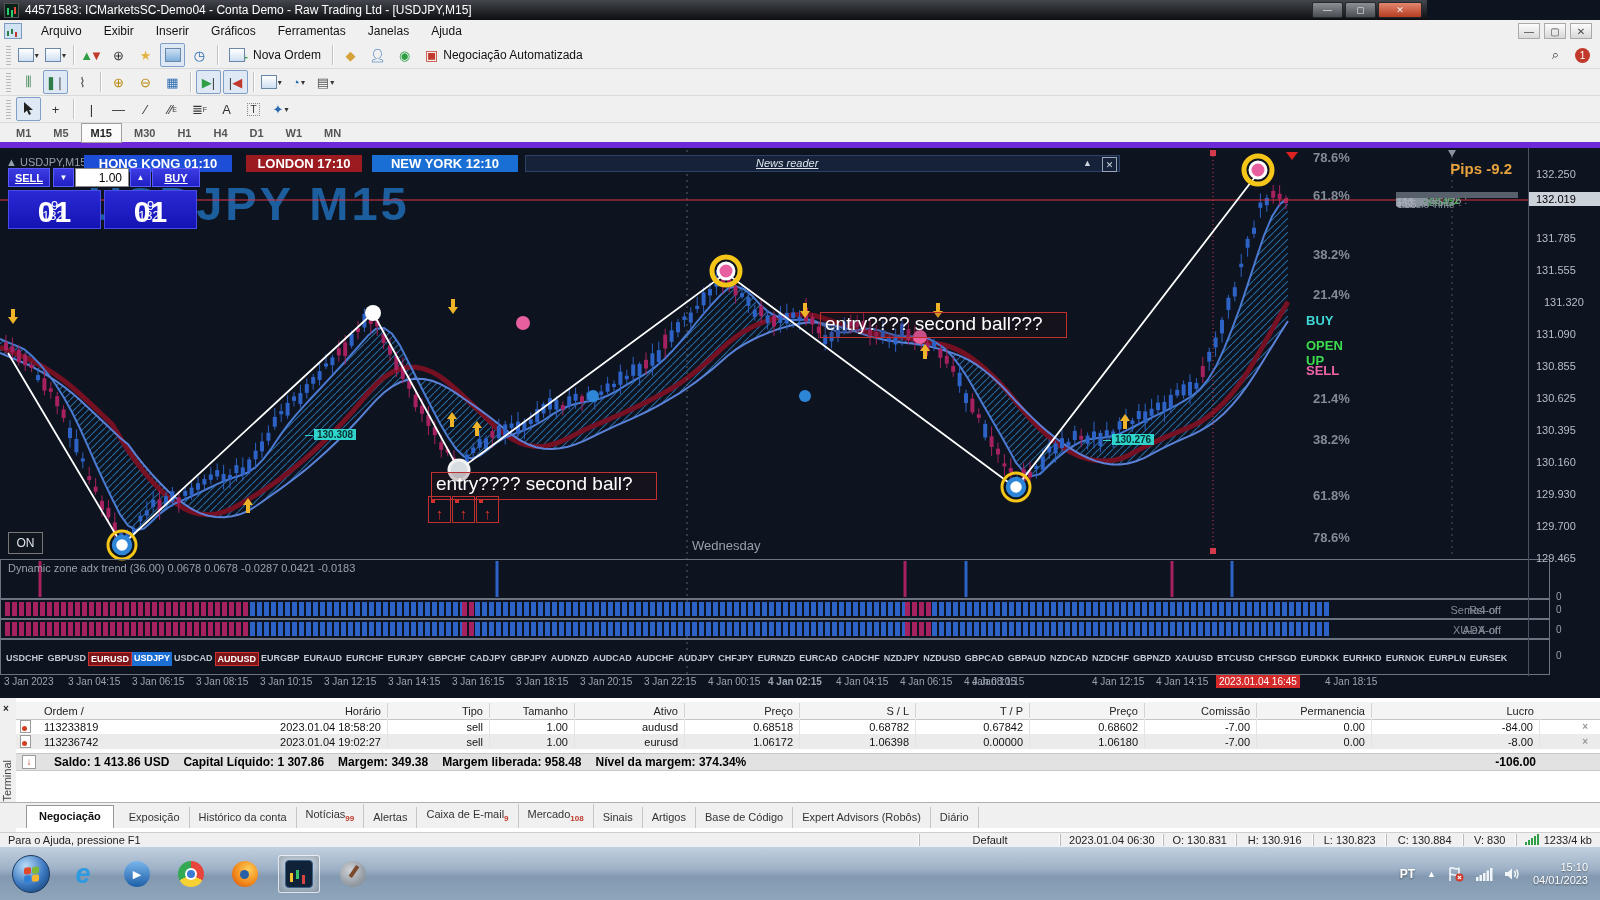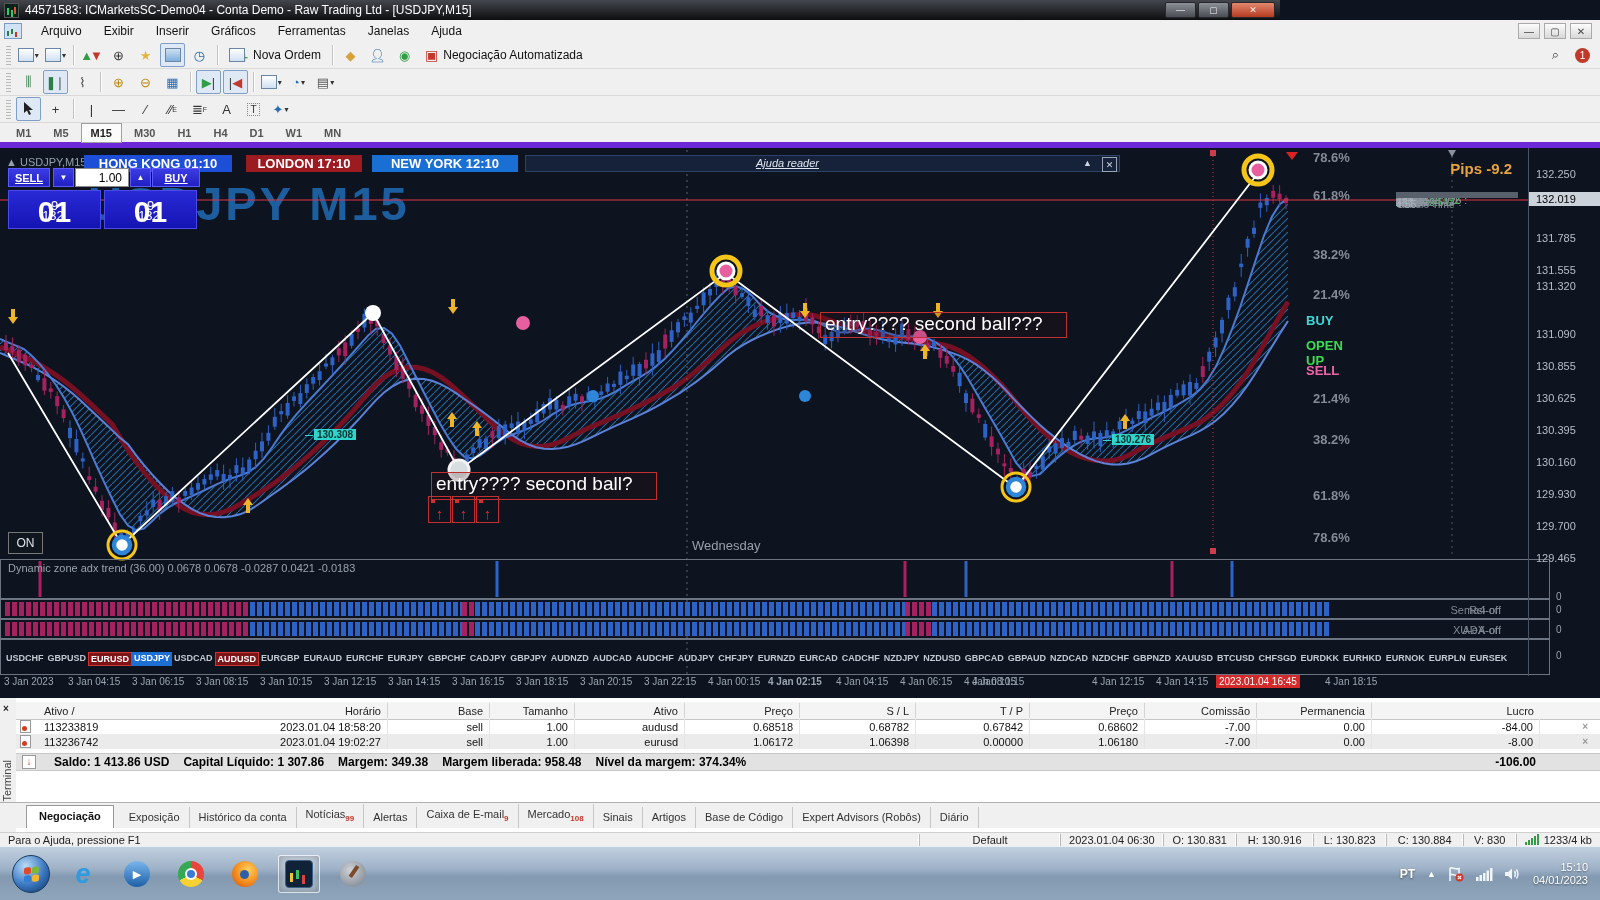--- a/index.html
+++ b/index.html
@@ -1,18 +1,18 @@
 <!DOCTYPE html>
 <html><head>
 <meta charset="utf-8">
 <style>
   html,body{margin:0;padding:0;background:#000;}
   #root{position:relative;width:1600px;height:900px;overflow:hidden;font-family:"Liberation Sans",sans-serif;-webkit-font-smoothing:antialiased;background:#0d141f;}
   
-  .titlebar{position:absolute;top:0;left:0;width:1280px;height:20px;background:linear-gradient(#43464c,#0c0e11);display:flex;align-items:center;color:#fff;font-size:12px;}
+  .titlebar{position:absolute;top:0;left:0;width:1427px;height:20px;background:linear-gradient(#43464c,#0c0e11);display:flex;align-items:center;color:#fff;font-size:12px;}
   .appicon{width:13px;height:13px;margin:0 6px 0 4px;background:#06231a;border:1px solid #555;position:relative;}
   .appicon:before{content:"";position:absolute;left:2px;bottom:2px;width:2px;height:7px;background:#2ecc71;box-shadow:4px 2px 0 #2ecc71,7px -1px 0 #e74c3c;}
   .win-btns{margin-left:auto;display:flex;margin-right:5px;}
   .win-btn{width:29px;height:14px;margin-left:2px;display:flex;align-items:center;justify-content:center;font-size:9px;color:#eee;background:linear-gradient(#8b8f96,#4a4e54);border:1px solid #26282c;border-radius:2px;}
   .win-btn.close{background:linear-gradient(#e2876f,#b53c22);width:42px;}
   
   .menubar{position:absolute;top:20px;left:0;width:1600px;height:22px;background:#f0f0f0;border-bottom:1px solid #d6d6d6;display:flex;align-items:center;font-size:12px;color:#111;}
   .childicon{width:16px;height:14px;margin:0 8px 0 4px;background:#cfe3f5;border:1px solid #7b9cc0;position:relative;}
   .childicon:before{content:"";position:absolute;left:2px;bottom:2px;width:2px;height:5px;background:#2d7d46;box-shadow:4px -2px 0 #2d7d46,8px 1px 0 #c0392b;}
   .menu-item{padding:3px 11px;cursor:default;}
@@ -1160,21 +1160,21 @@
       </svg>
 
     <div class="symtab ovl">▲ USDJPY,M15</div>
     <div id="sessions">
         <div class="session ovl" style="left: 84px; width: 148px; background: #1d4ed8;">HONG KONG  01:10</div>
         <div class="session ovl" style="left: 246px; width: 116px; background: rgb(155, 27, 32);">LONDON  17:10</div>
         <div class="session ovl" style="left: 372px; width: 146px; background: rgb(26, 111, 213);">NEW YORK  12:10</div>
       </div>
 
     <div class="newsbar ovl">
-      <span class="newsttl" style="position:absolute;">Ajuda reader</span>
+      <span class="newsttl" style="position:absolute;">News reader</span>
       <span class="newscol" style="position:absolute;left:557px;">▲</span>
       <span class="newsx" style="position:absolute;">✕</span>
     </div>
 
     <div class="tpanel ovl">
       <span class="tbtn-blue tp-sell">SELL</span>
       <span class="tbtn-blue tp-down">▼</span>
       <span class="tp-vol">1.00</span>
       <span class="tbtn-blue tp-up">▲</span>
       <span class="tbtn-blue tp-buy">BUY</span>
@@ -1279,21 +1279,21 @@
         <div class="fib sig-sell" style="left: 1306px; top: 215px;">SELL</div>
         <div class="fib " style="left: 1313px; top: 243px;">21.4%</div>
         <div class="fib " style="left: 1313px; top: 284px;">38.2%</div>
         <div class="fib " style="left: 1313px; top: 340px;">61.8%</div>
         <div class="fib " style="left: 1313px; top: 382px;">78.6%</div>
       </div>
     <div class="pricecol" id="price-col">
         <span class="ptick" style="top: 20px;">132.250</span>
         <span class="ptick" style="top: 84px;">131.785</span>
         <span class="ptick" style="top: 116px;">131.555</span>
-        <span class="ptick" style="top: 132px;">131.320</span>
+        <span class="ptick" style="top: 148px; margin-left: 8px;">131.320</span>
         <span class="ptick" style="top: 180px;">131.090</span>
         <span class="ptick" style="top: 212px;">130.855</span>
         <span class="ptick" style="top: 244px;">130.625</span>
         <span class="ptick" style="top: 276px;">130.395</span>
         <span class="ptick" style="top: 308px;">130.160</span>
         <span class="ptick" style="top: 340px;">129.930</span>
         <span class="ptick" style="top: 372px;">129.700</span>
         <span class="ptick" style="top: 404px;">129.465</span>
         <span class="ptag">132.019</span>
       </div>
@@ -1392,23 +1392,23 @@
       </div>
   </div>
 
   <div class="terminal">
     <div class="tgutter">
       <span class="tclose">×</span>
       <span class="tside">Terminal</span>
     </div>
     <div class="tgrid thead" id="orders-head">
         <div class="first"></div>
-        <div class="first">Ativo  /</div>
+        <div class="first">Ordem  /</div>
         <div>Horário</div>
-        <div>Base</div>
+        <div>Tipo</div>
         <div>Tamanho</div>
         <div>Ativo</div>
         <div>Preço</div>
         <div>S / L</div>
         <div>T / P</div>
         <div>Preço</div>
         <div>Comissão</div>
         <div>Permanencia</div>
         <div class="noborder">Lucro</div>
         <div class="noborder"></div>

